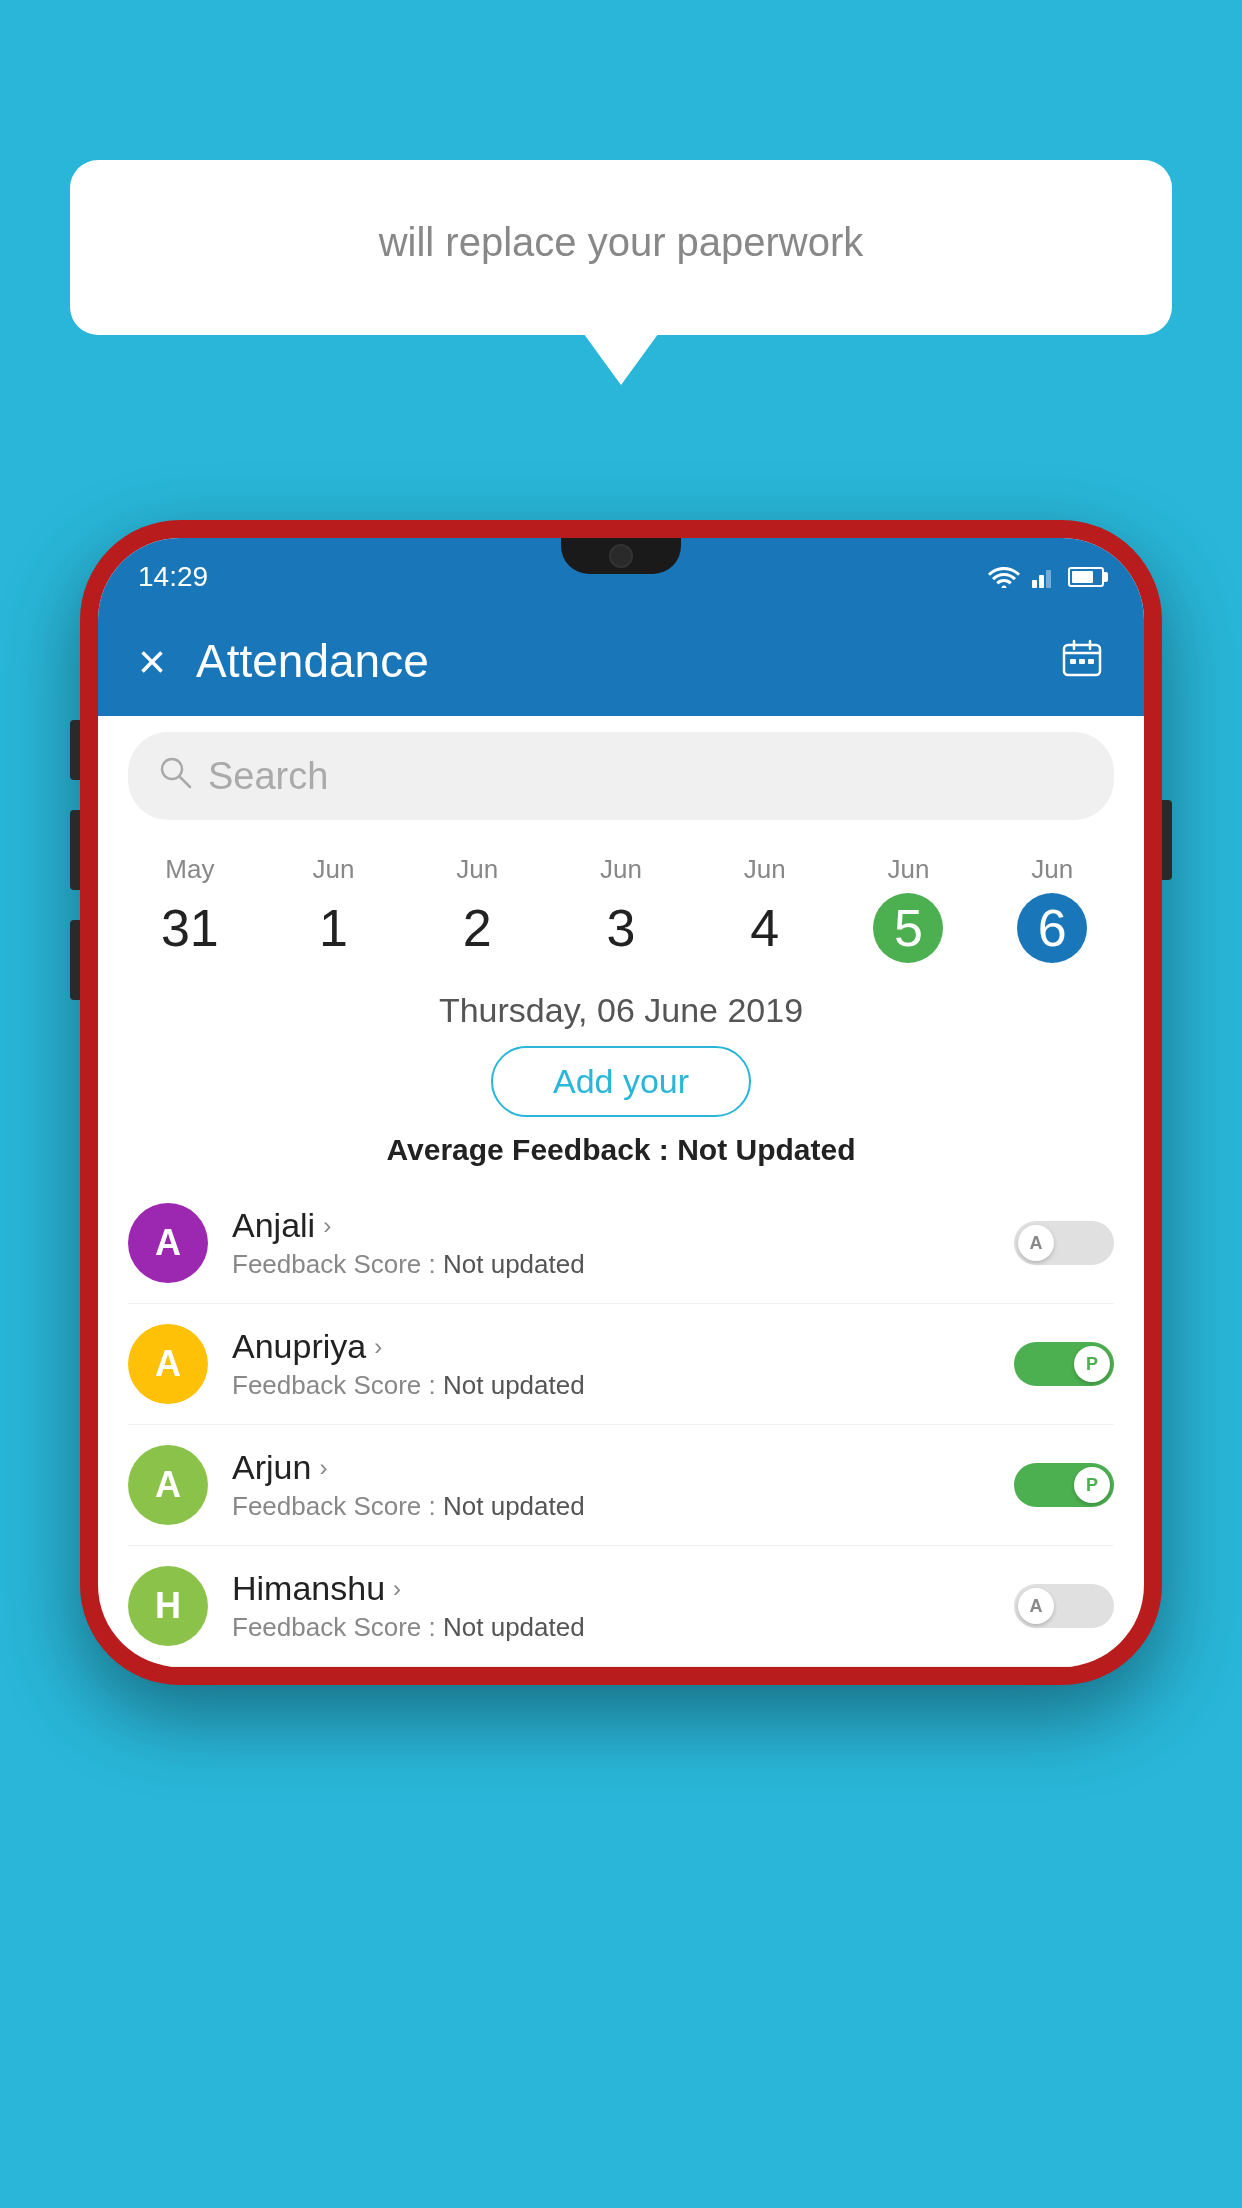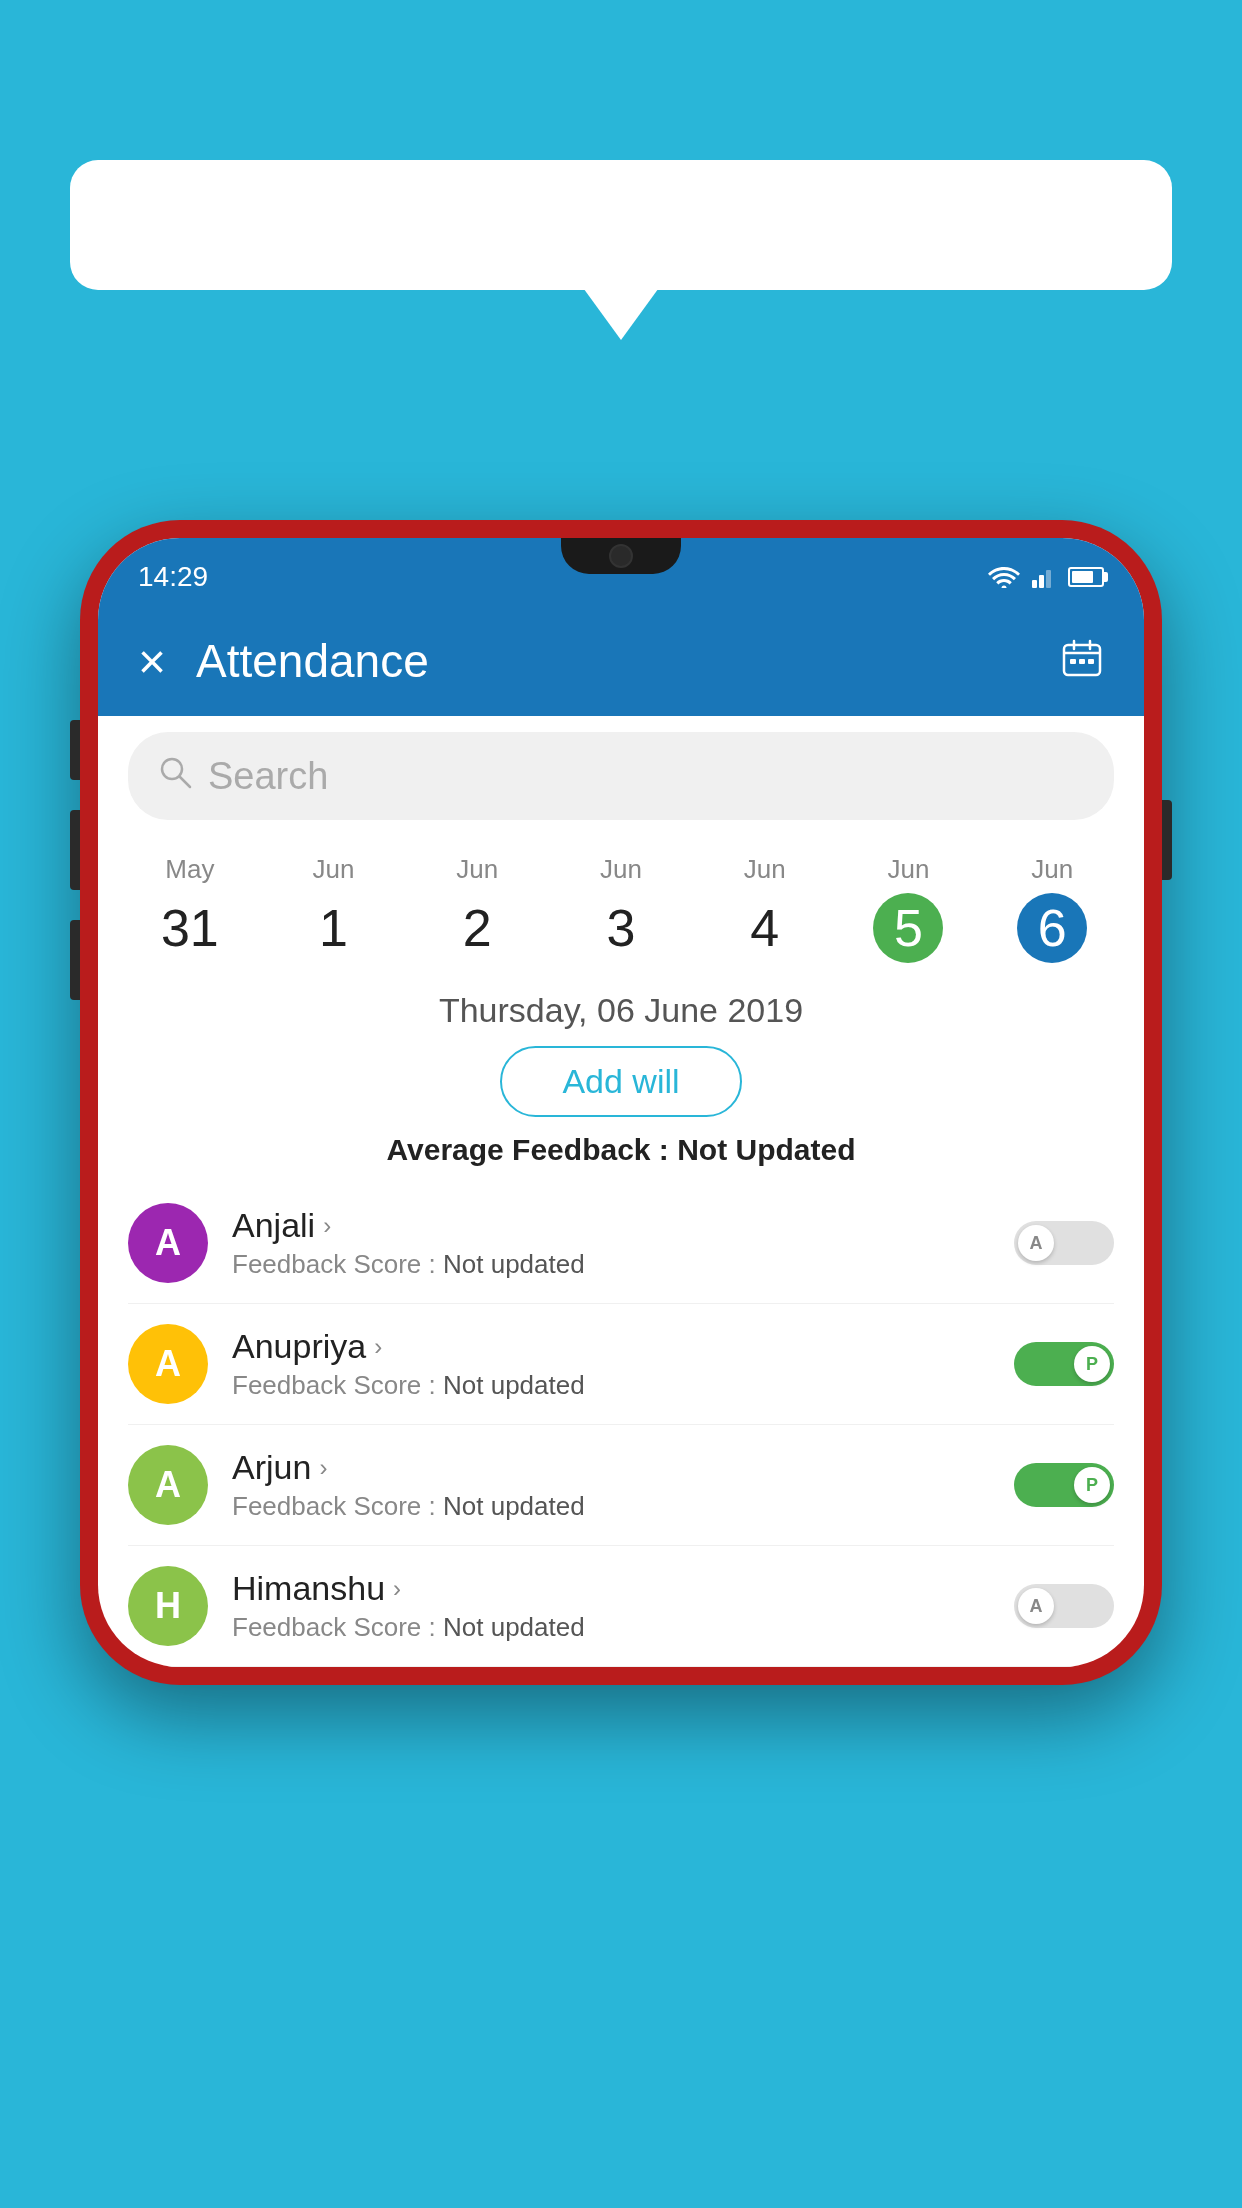--- a/index.html
+++ b/index.html
@@ -424,20 +424,21 @@
 
     .calendar-icon-svg {
       display: inline-block;
     }
   </style>
 </head>
 <body>
 
 <div class="speech-bubble-container">
   <div class="speech-bubble">
+    <div class="bubble-subtitle">will replace your paperwork</div>
   </div>
 </div>
 
 <div class="phone-container">
   <div class="phone">
     <div class="phone-notch">
       <div class="notch-camera"></div>
     </div>
     <div class="phone-btn-right"></div>
     <div class="phone-btn-left1"></div>
@@ -521,21 +522,21 @@
             <div class="cal-date today">5</div>
           </div>
           <div class="cal-day">
             <div class="cal-month">Jun</div>
             <div class="cal-date selected">6</div>
           </div>
         </div>
 
       <div class="date-display">Thursday, 06 June 2019</div>
 
-      <button class="add-topic-btn">Add will</button>
+      <button class="add-topic-btn">Add your</button>
 
       <div class="avg-feedback">
         <span>Average Feedback : </span><span>Not Updated</span>
       </div>
 
       <div class="student-list" id="student-list">
           <div class="student-row">
             <div class="student-avatar" style="background: rgb(156, 39, 176);">A</div>
             <div class="student-info">
               <div class="student-name">Anjali <span class="chevron">›</span></div>

